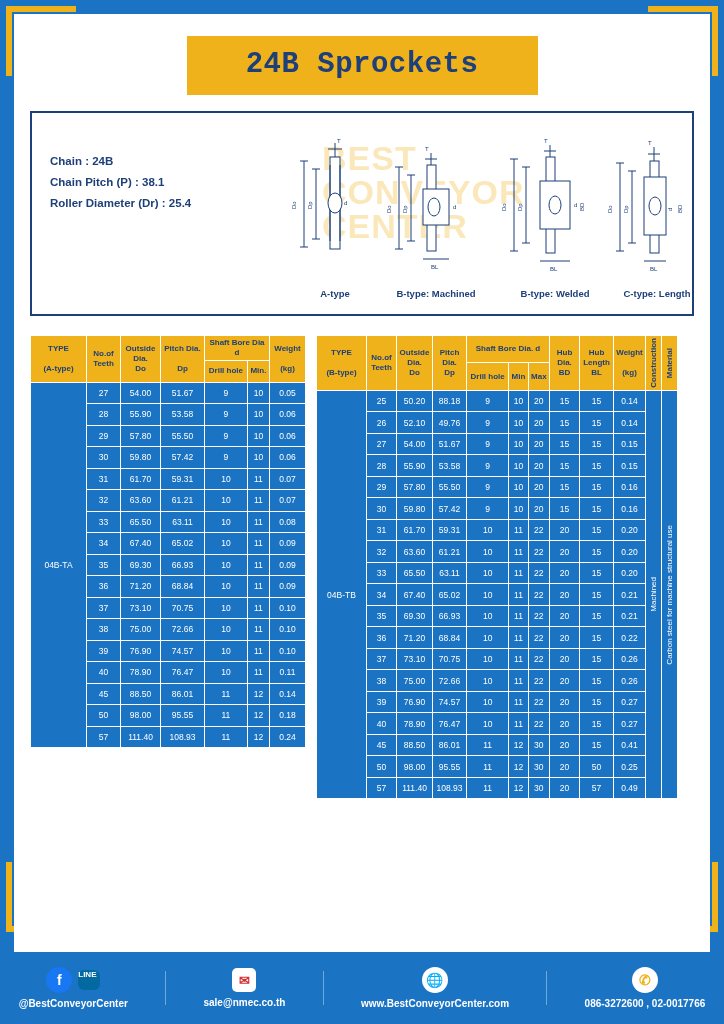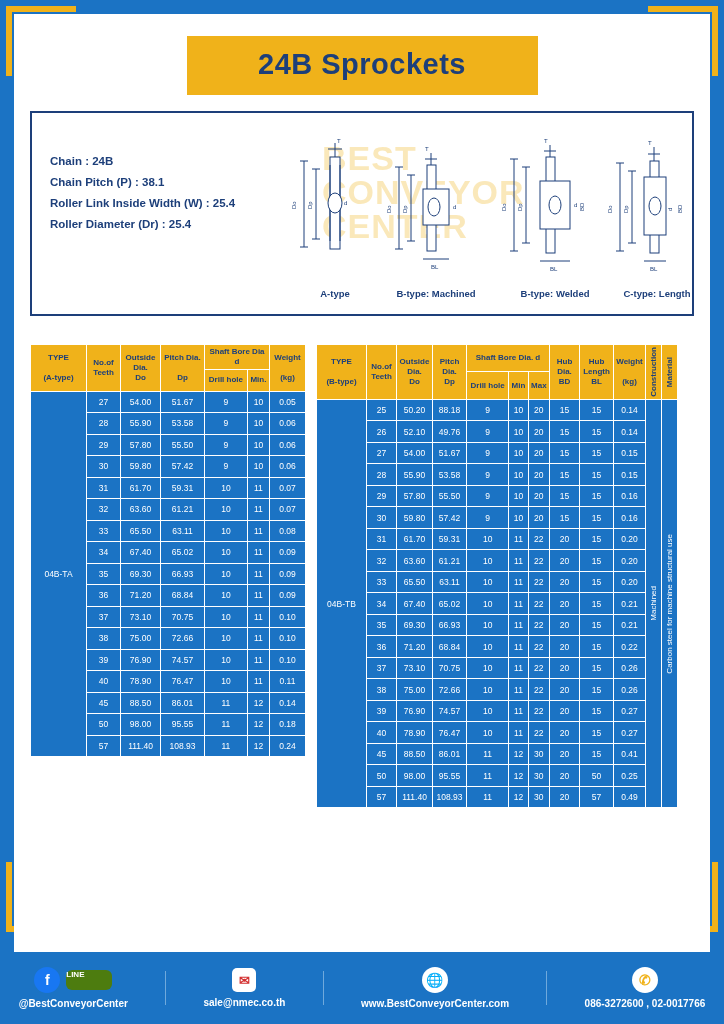--- a/index.html
+++ b/index.html
@@ -30,20 +30,21 @@
     background:#ffffff;
   }
 
   
   .title-bar {
     margin: 22px auto 0 auto;
     width: 351px;
     background: #f0b21a;
     text-align:center;
     padding: 12px 0 14px 0;
+    font-family: Liberation Mono, monospace;
   }
   .title-bar h1 {
     margin:0;
     font-size: 29px;
     font-weight: bold;
     color:#1d3f7a;
     letter-spacing: .5px;
   }
 
   
@@ -90,21 +91,21 @@
     font-size: 9.5px;
     color:#1d3f7a;
     font-weight:bold;
   }
   .fig svg { display:block; }
 
   
   .tables {
     display:flex;
     gap: 10px;
-    margin: 28px 16px 0 16px;
+    margin: 19px 16px 0 16px;
   }
   table {
     border-collapse: collapse;
     font-size: 8.5px;
     color:#ffffff;
     background:#1b73c4;
   }
   table.left { width: 276px; }
   table.right { width: 362px; }
   th, td {
@@ -157,21 +158,21 @@
     display:flex; align-items:center; justify-content:center;
     font-size:14px;
   }
   .sq {
     width:24px; height:24px; border-radius:5px;
     background:#fff;
     display:flex; align-items:center; justify-content:center;
     font-size:13px;
   }
   .fb { background:#1877f2; color:#fff; }
-  .line { background:#4d7c0f; color:#fff; font-size:8px; border-radius:6px; width:46px; height:20px;}
+  .line { background:#0369a1; color:#fff; font-size:8px; border-radius:6px; width:22px; height:20px;}
   .divider { width:1px; height:34px; background:#6fa9dc; }
   .foot-txt { font-size: 10px; }
 </style>
 </head>
 <body>
 
 <div class="page">
   <div class="corner tl"></div>
   <div class="corner tr"></div>
   <div class="corner bl"></div>
@@ -180,21 +181,20 @@
   <div class="sheet">
 
     <div class="title-bar">
       <h1>24B Sprockets</h1>
     </div>
 
     <div class="spec-panel">
       <div class="spec-list">
         <div>Chain : 24B</div>
         <div>Chain Pitch (P) : 38.1</div>
-        <div>Roller Link Inside Width (W) : 25.4</div>
         <div>Roller Diameter (Dr) : 25.4</div>
       </div>
 
       <div class="spec-figs">
         <div class="wm">BEST<br>CONVEYOR<br>CENTER</div>
 
         <div class="fig" style="left:8px;">
           <svg width="110" height="150" viewBox="0 0 110 150">
             <g stroke="#1d3f7a" fill="none" stroke-width="1">
               <line x1="55" y1="12" x2="55" y2="26"></line>

